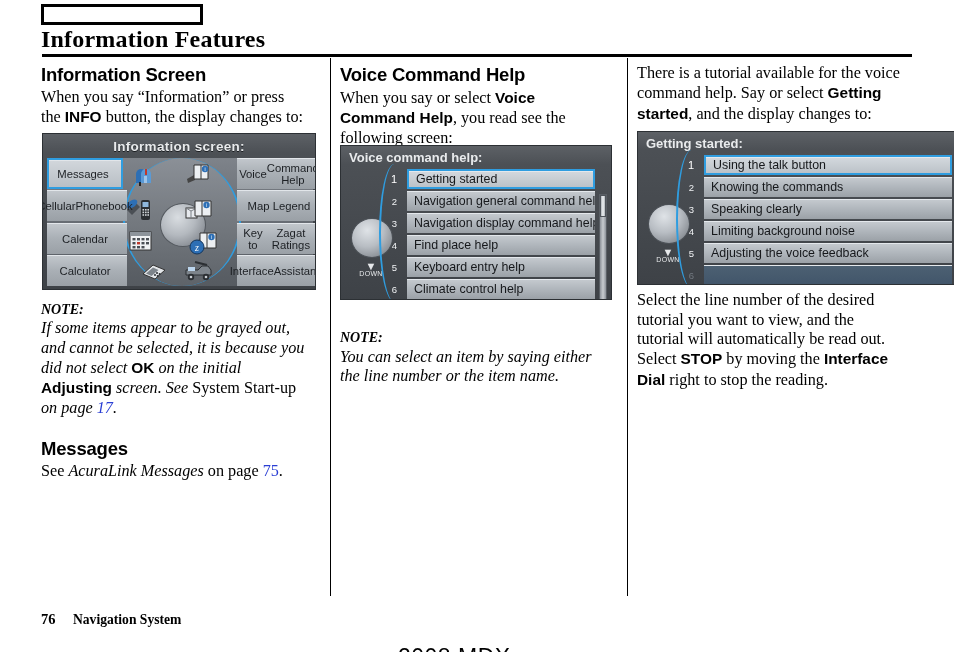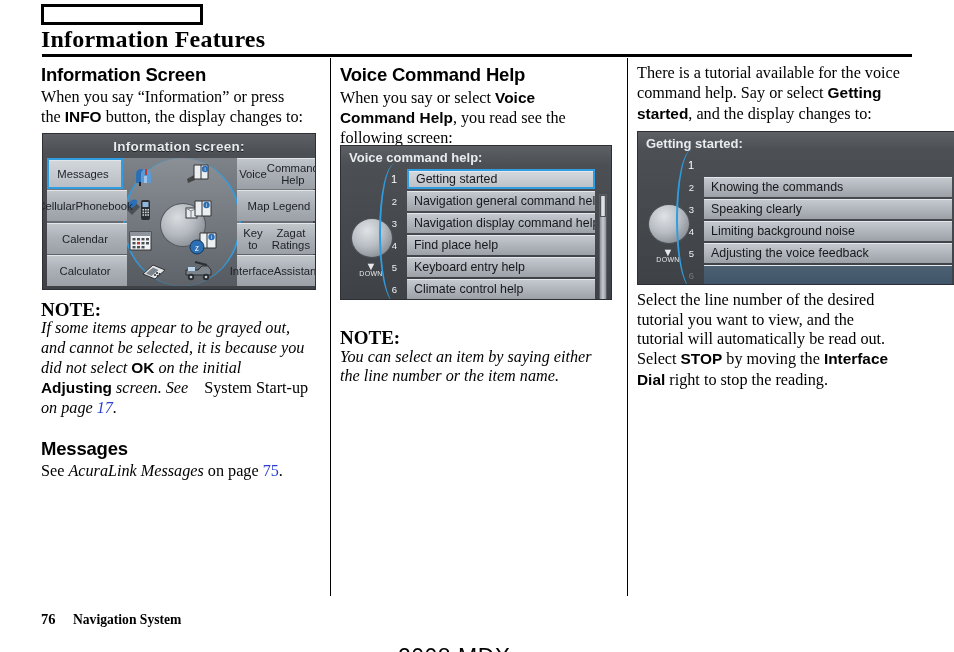--- a/index.html
+++ b/index.html
@@ -45,27 +45,27 @@
   }
   p.body{
     margin:0;font-size:16.2px;line-height:19.4px;
     font-family:"Liberation Serif", serif;
   }
   p.body b, .sans-b{
     font-family:"Liberation Sans", sans-serif;font-weight:bold;font-size:15.4px;
   }
   .note-lbl{
     font-family:"Liberation Serif", serif;
-    font-weight:bold;font-size:19px;line-height:19.4px;
+    font-weight:bold;font-style:italic;font-size:14px;line-height:19.4px;
   }
   p.note{
     margin:0;font-style:italic;font-size:16.2px;line-height:19.4px;
     font-family:"Liberation Serif", serif;
   }
-  p.note .rom{font-style:normal;margin-left:12px;}
+  p.note .rom{font-style:normal;}
   p.note .sans-b{font-style:normal;}
   .pgref{color:#2b3fd4;}
 
   
   .foot-num{
     position:absolute;left:41px;top:611px;
     font-family:"Liberation Serif", serif;font-weight:bold;font-size:14.5px;
   }
   .foot-txt{
     position:absolute;left:73px;top:612px;
@@ -451,20 +451,21 @@
     <div class="ls-body">
       <div class="ls-knob"></div>
       <div class="ls-down">
         <span class="tri">▼</span>
         <span class="lbl">DOWN</span>
       </div>
       <div class="ls-curve"></div>
       <div class="ls-rows" id="s3rows">
           <div class="ls-row sel">
             <span class="ls-num">1</span>
+            <span class="ls-txt">Using the talk button</span>
           </div>
           <div class="ls-row">
             <span class="ls-num">2</span>
             <span class="ls-txt">Knowing the commands</span>
           </div>
           <div class="ls-row">
             <span class="ls-num">3</span>
             <span class="ls-txt">Speaking clearly</span>
           </div>
           <div class="ls-row">

